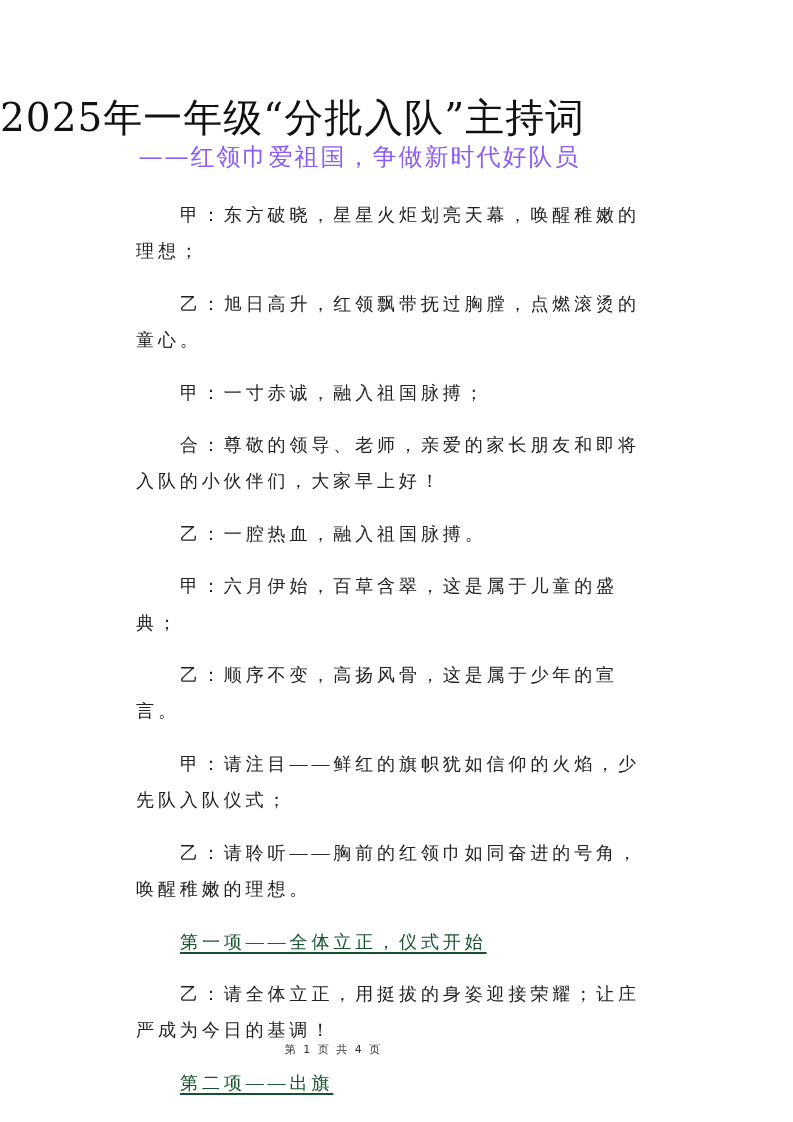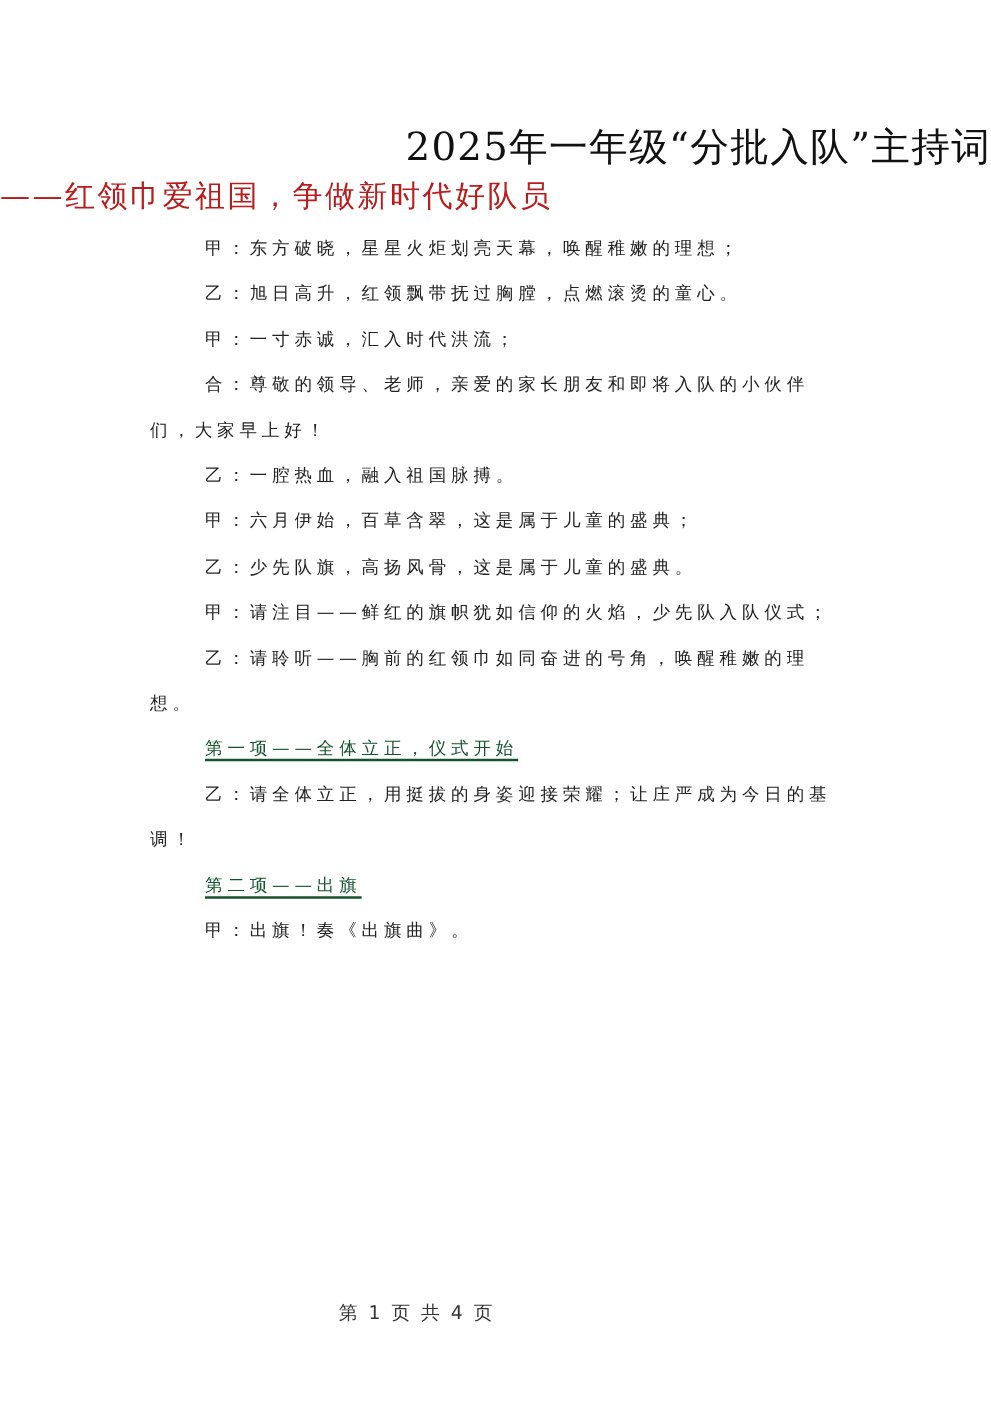--- a/index.html
+++ b/index.html
@@ -20,86 +20,88 @@
       left: 0; top: 0;
       width: 793px;
       height: 1122px;
       background: #ffffff;
     }
     .title {
       position: absolute;
       left: 0;
       width: 793px;
       top: 98px;
-      text-align: right;
-      font-size: 31px;
+      text-align: left;
+      font-size: 39px;
       line-height: 40px;
       letter-spacing: 1px;
       color: #111;
     }
     .subtitle {
       position: absolute;
       left: 0;
       width: 719px;
       top: 140px;
+      text-align: center;
       font-size: 24px;
       line-height: 34px;
       letter-spacing: 2px;
-      color: #b91c1c;
+      color: #8b5cf6;
     }
     .body {
       position: absolute;
       left: 120px;
       top: 181px;
       width: 556px;
     }
     .para {
-      font-size: 14px;
+      font-size: 18px;
       line-height: 36.4px;
       letter-spacing: 3.9px;
       text-indent: 44px;
-      margin: 0;
+      margin: 16px;
       white-space: normal;
       word-break: break-all;
       color: #222;
+      font-family: Liberation Serif, serif;
     }
     .para.heading {
       text-decoration: underline;
       text-underline-offset: 4px;
       text-decoration-thickness: 1.5px;
       color: #14532d;
     }
     .footer {
       position: absolute;
       left: 0;
       width: 667px;
       top: 1042px;
       text-align: center;
-      font-size: 15px;
+      font-size: 11px;
       line-height: 16px;
       letter-spacing: 2px;
       color: #333;
       font-family: "DejaVu Sans", "Liberation Sans", sans-serif;
     }
   </style>
 </head>
 <body>
 
 <div class="page">
   <div class="title">2025年一年级“分批入队”主持词</div>
   <div class="subtitle">——红领巾爱祖国，争做新时代好队员</div>
 
   <div class="body">
     <p class="para">甲：东方破晓，星星火炬划亮天幕，唤醒稚嫩的理想；</p>
     <p class="para">乙：旭日高升，红领飘带抚过胸膛，点燃滚烫的童心。</p>
-    <p class="para">甲：一寸赤诚，汇入时代洪流；</p>
+    <p class="para">甲：一寸赤诚，融入祖国脉搏；</p>
     <p class="para">合：尊敬的领导、老师，亲爱的家长朋友和即将入队的小伙伴们，大家早上好！</p>
     <p class="para">乙：一腔热血，融入祖国脉搏。</p>
     <p class="para">甲：六月伊始，百草含翠，这是属于儿童的盛典；</p>
-    <p class="para">乙：少先队旗，高扬风骨，这是属于儿童的盛典。</p>
+    <p class="para">乙：顺序不变，高扬风骨，这是属于少年的宣言。</p>
     <p class="para">甲：请注目——鲜红的旗帜犹如信仰的火焰，少先队入队仪式；</p>
     <p class="para">乙：请聆听——胸前的红领巾如同奋进的号角，唤醒稚嫩的理想。</p>
     <p class="para heading">第一项——全体立正，仪式开始</p>
     <p class="para">乙：请全体立正，用挺拔的身姿迎接荣耀；让庄严成为今日的基调！</p>
     <p class="para heading">第二项——出旗</p>
     <p class="para">甲：出旗！奏《出旗曲》。</p>
   </div>
 
   <div class="footer">第 1 页 共 4 页</div>
 </div>

